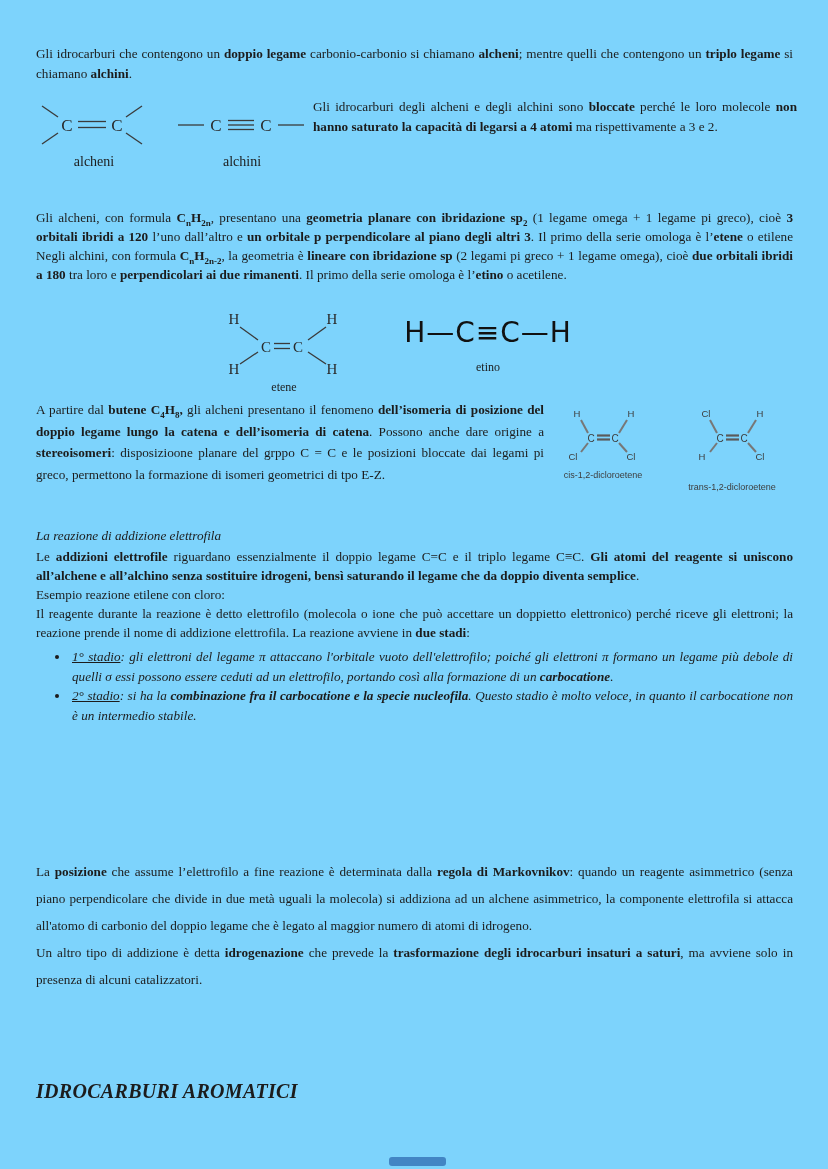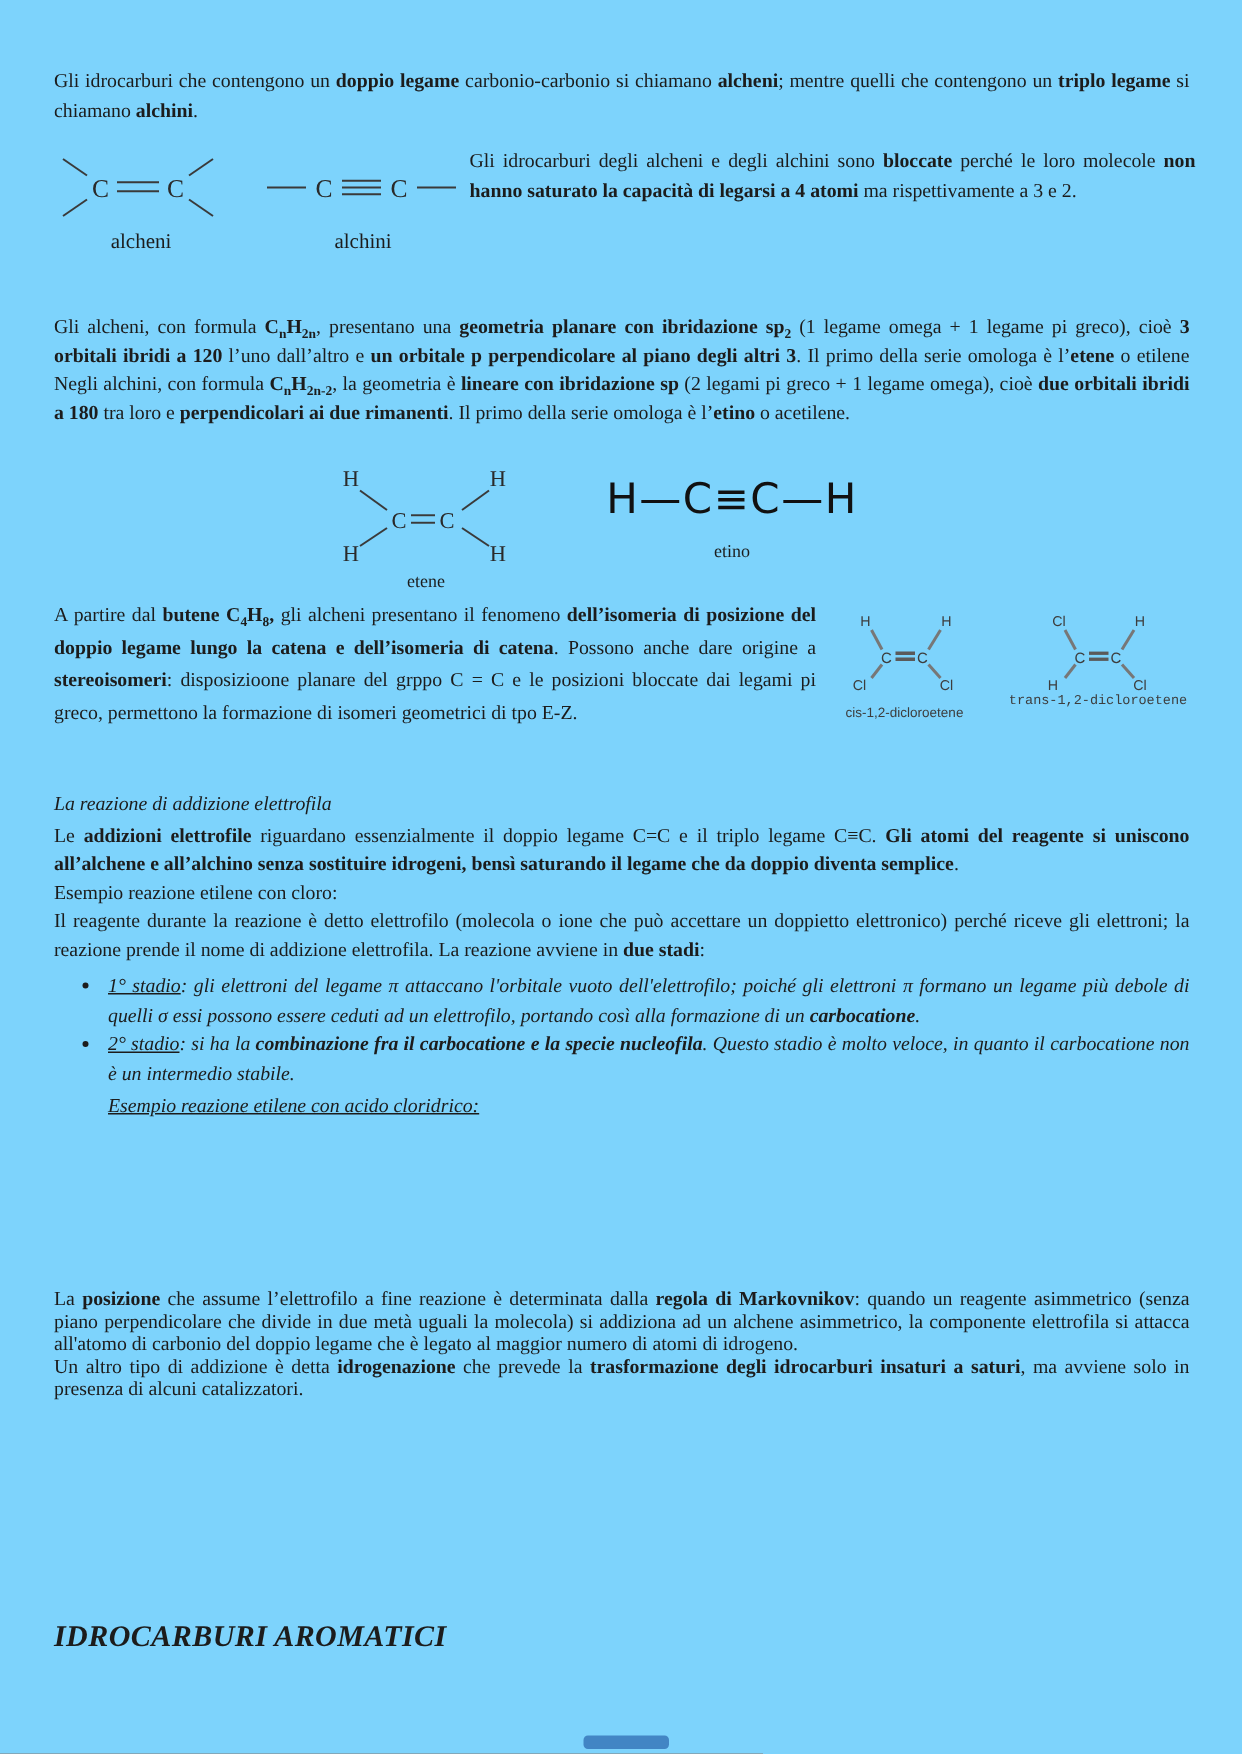--- a/index.html
+++ b/index.html
@@ -118,40 +118,39 @@
       <line class="molbond" x1="70" y1="16" x2="62" y2="29"></line>
       <text class="mol-atom" x="34" y="38" font-size="10" text-anchor="middle">C</text>
       <text class="mol-atom" x="58" y="38" font-size="10" text-anchor="middle">C</text>
       <line class="moldbl" x1="40" y1="31.5" x2="53" y2="31.5"></line>
       <line class="moldbl" x1="40" y1="35.5" x2="53" y2="35.5"></line>
       <line class="molbond" x1="24" y1="48" x2="31" y2="39"></line>
       <line class="molbond" x1="62" y1="39" x2="70" y2="48"></line>
       <text class="mol-atom" x="16" y="56" font-size="9.5" text-anchor="middle">H</text>
       <text class="mol-atom" x="74" y="56" font-size="9.5" text-anchor="middle">Cl</text>
     </svg>
-    <div class="mol-label" style="margin-top:0;font-family:Liberation Mono, monospace;">trans-1,2-dicloroetene</div>
+    <div class="mol-label" style="margin-top:20px;">trans-1,2-dicloroetene</div>
   </div>
 
   <div class="abs italic" style="left:36px;top:528px;">La reazione di addizione elettrofila</div>
 
   <div class="abs" style="left:36px;top:547px;width:757px;line-height:19px;">
     <div class="just"><span>Le </span><span class="r-b">addizioni elettrofile</span><span> riguardano essenzialmente il doppio legame C=C e il triplo legame C≡C. </span><span class="r-b">Gli atomi del reagente si uniscono all’alchene e all’alchino senza sostituire idrogeni, bensì saturando il legame che da doppio diventa semplice</span><span>.</span></div>
     <div>Esempio reazione etilene con cloro:</div>
     <div class="just"><span>Il reagente durante la reazione è detto elettrofilo (molecola o ione che può accettare un doppietto elettronico) perché riceve gli elettroni; la reazione prende il nome di addizione elettrofila. La reazione avviene in </span><span class="r-b">due stadi</span><span>:</span></div>
   </div>
 
   <div class="abs" style="left:36px;top:647px;width:757px;">
     <ul class="bullets">
       <li><span class="r-u">1° stadio</span><span>: gli elettroni del legame π attaccano l'orbitale vuoto dell'elettrofilo; poiché gli elettroni π formano un legame più debole di quelli σ essi possono essere ceduti ad un elettrofilo, portando così alla formazione di un </span><span class="r-b">carbocatione</span><span>.</span></li>
       <li><span class="r-u">2° stadio</span><span>: si ha la </span><span class="r-b">combinazione fra il carbocatione e la specie nucleofila</span><span>. Questo stadio è molto veloce, in quanto il carbocatione non è un intermedio stabile.</span></li>
     </ul>
-    <div class="it-ul" style="margin-left:36px;margin-top:2px;line-height:19.5px;">Esempio reazione etilene con acido cloridrico:</div>
   </div>
 
-  <div class="abs" style="left:36px;top:858px;width:757px;line-height:15px;">
+  <div class="abs" style="left:36px;top:858px;width:757px;line-height:27px;">
     <div class="just"><span>La </span><span class="r-b">posizione</span><span> che assume l’elettrofilo a fine reazione è determinata dalla </span><span class="r-b">regola di Markovnikov</span><span>: quando un reagente asimmetrico (senza piano perpendicolare che divide in due metà uguali la molecola) si addiziona ad un alchene asimmetrico, la componente elettrofila si attacca all'atomo di carbonio del doppio legame che è legato al maggior numero di atomi di idrogeno.</span></div>
     <div class="just"><span>Un altro tipo di addizione è detta </span><span class="r-b">idrogenazione</span><span> che prevede la </span><span class="r-b">trasformazione degli idrocarburi insaturi a saturi</span><span>, ma avviene solo in presenza di alcuni catalizzatori.</span></div>
   </div>
 
   <div class="abs aromatici" style="left:36px;top:1080px;">IDROCARBURI AROMATICI</div>
 
   <div class="abs scrollbar" id="scroll-indicator" style="left: 389px; top: 1157px; width: 57px; height: 9px; background: rgb(66, 133, 196);"></div>
 
 </div>
 

